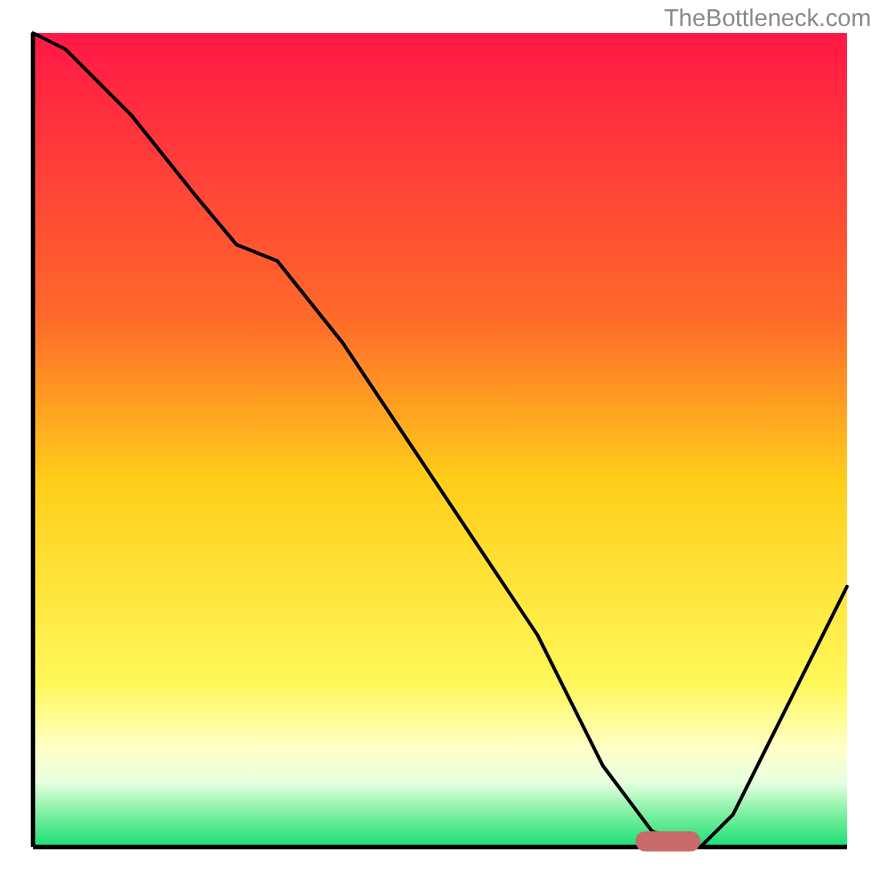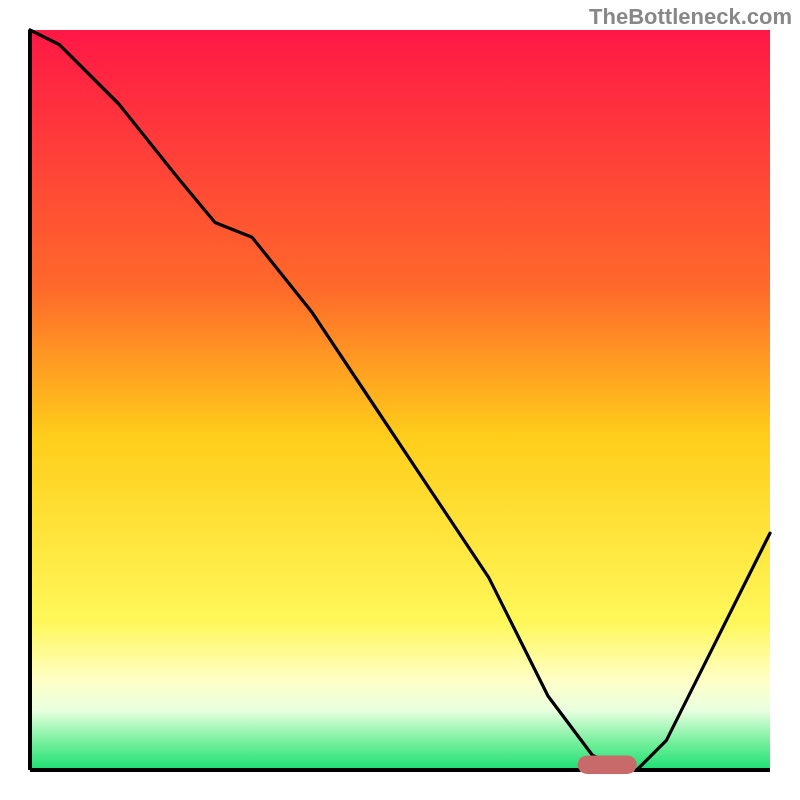--- a/index.html
+++ b/index.html
@@ -14,21 +14,21 @@
   .stage {
     position: relative;
     width: 800px;
     height: 800px;
   }
   .watermark {
     position: absolute;
     top: 4px;
     right: 8px;
     font-size: 22px;
-    font-weight: 700;
+    font-weight: 400;
     color: #888888;
     letter-spacing: 0px;
   }
   svg {
     display: block;
   }
 </style>
 </head>
 <body>
 

